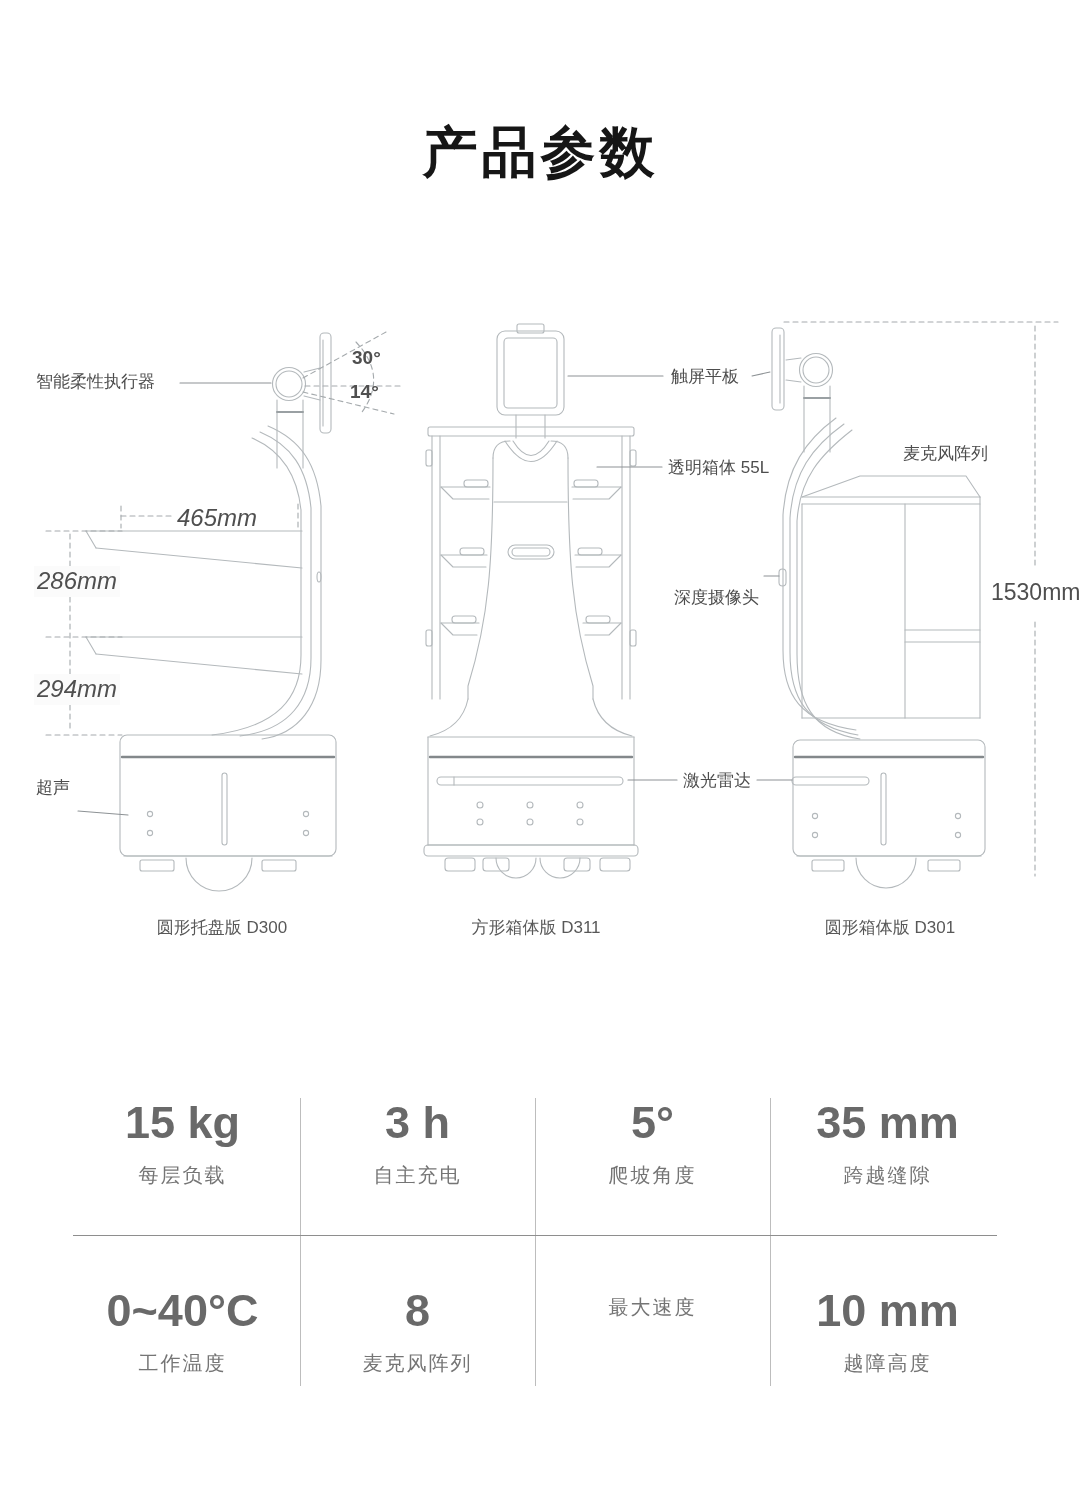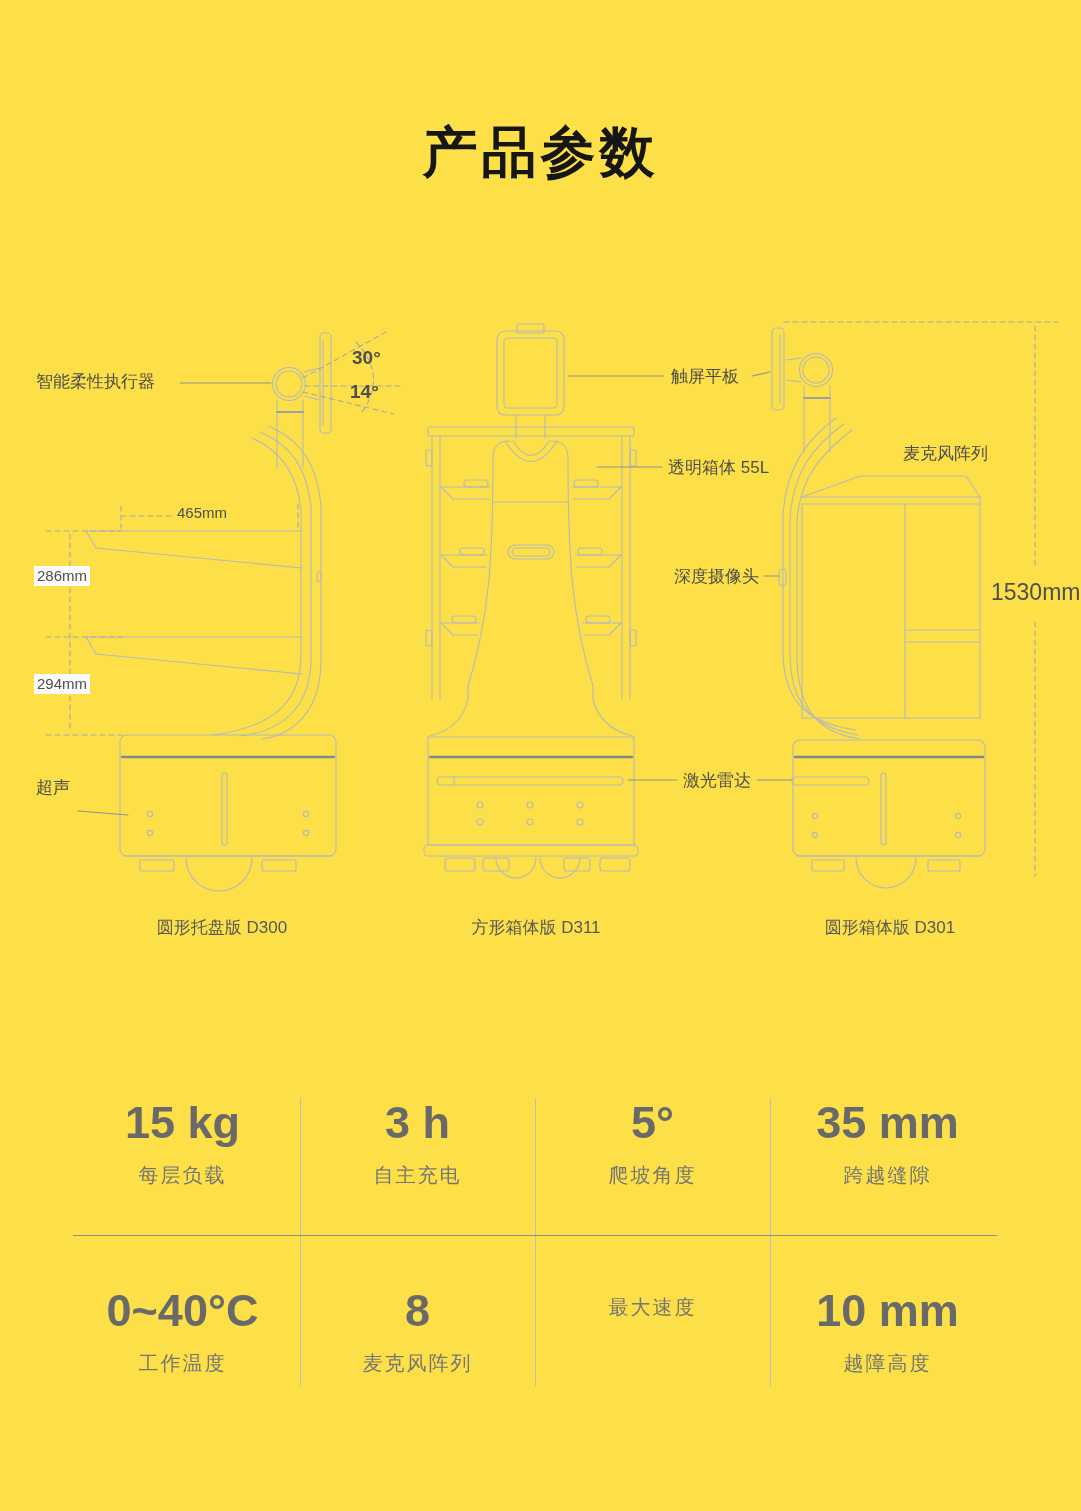--- a/index.html
+++ b/index.html
@@ -1,22 +1,22 @@
 <!DOCTYPE html>
 <html><head>
 <meta charset="utf-8">
 <style>
   html,body{margin:0;padding:0;background:#e8e8e8;}
-  .page{position:relative;width:1081px;height:1511px;background:#fde047;overflow:hidden;
+  .page{position:relative;width:1081px;height:1511px;background:#ffffff;overflow:hidden;
         font-family:"Liberation Sans","DejaVu Sans",sans-serif;margin:0 auto;}
   .page-title{position:absolute;top:116px;left:0;width:100%;text-align:center;
         font-size:55px;font-weight:700;color:#161616;letter-spacing:4px;margin:0;}
   .diagram-svg{position:absolute;left:0;top:0;}
   .lbl{position:absolute;font-size:17px;color:#4d4d4d;white-space:nowrap;line-height:1.2;}
-  .dim{font-size:15px;color:#4f4f4f;}
+  .dim{font-size:24px;color:#4f4f4f;font-style:italic;}
   .dim-bg{background:#fbfbfb;padding:1px 3px;}
   .ang{font-size:19px;color:#4f4f4f;font-weight:bold;}
   .big-dim{font-size:23px;color:#4f4f4f;}
   .caption{position:absolute;font-size:17px;color:#585858;white-space:nowrap;transform:translateX(-50%);}
   
   .specs{position:absolute;left:65px;top:1095px;width:940px;height:296px;}
   .spec-row{position:absolute;left:0;width:100%;display:grid;grid-template-columns:repeat(4,1fr);}
   .spec-row.r1{top:0;}
   .spec-row.r2{top:188px;}
   .spec-cell{text-align:center;}
@@ -225,21 +225,21 @@
 
   <div class="lbl" style="left:36px;top:372px">智能柔性执行器</div>
   <div class="lbl ang" style="left:352px;top:347px">30°</div>
   <div class="lbl ang" style="left:350px;top:381px">14°</div>
   <div class="lbl dim" style="left:177px;top:504px">465mm</div>
   <div class="lbl dim dim-bg" style="left:34px;top:566px">286mm</div>
   <div class="lbl dim dim-bg" style="left:34px;top:674px">294mm</div>
   <div class="lbl" style="left:36px;top:778px">超声</div>
   <div class="lbl" style="left:671px;top:367px">触屏平板</div>
   <div class="lbl" style="left:668px;top:458px">透明箱体 55L</div>
-  <div class="lbl" style="left:674px;top:567px">深度摄像头</div>
+  <div class="lbl" style="left:674px;top:588px">深度摄像头</div>
   <div class="lbl" style="left:683px;top:771px">激光雷达</div>
   <div class="lbl" style="left:903px;top:444px">麦克风阵列</div>
   <div class="lbl big-dim" style="left:991px;top:579px">1530mm</div>
 
   <div class="caption" style="left:222px;top:916px">圆形托盘版 D300</div>
   <div class="caption" style="left:536px;top:916px">方形箱体版 D311</div>
   <div class="caption" style="left:890px;top:916px">圆形箱体版 D301</div>
 
   <div class="specs">
     <div class="vline v1"></div>

